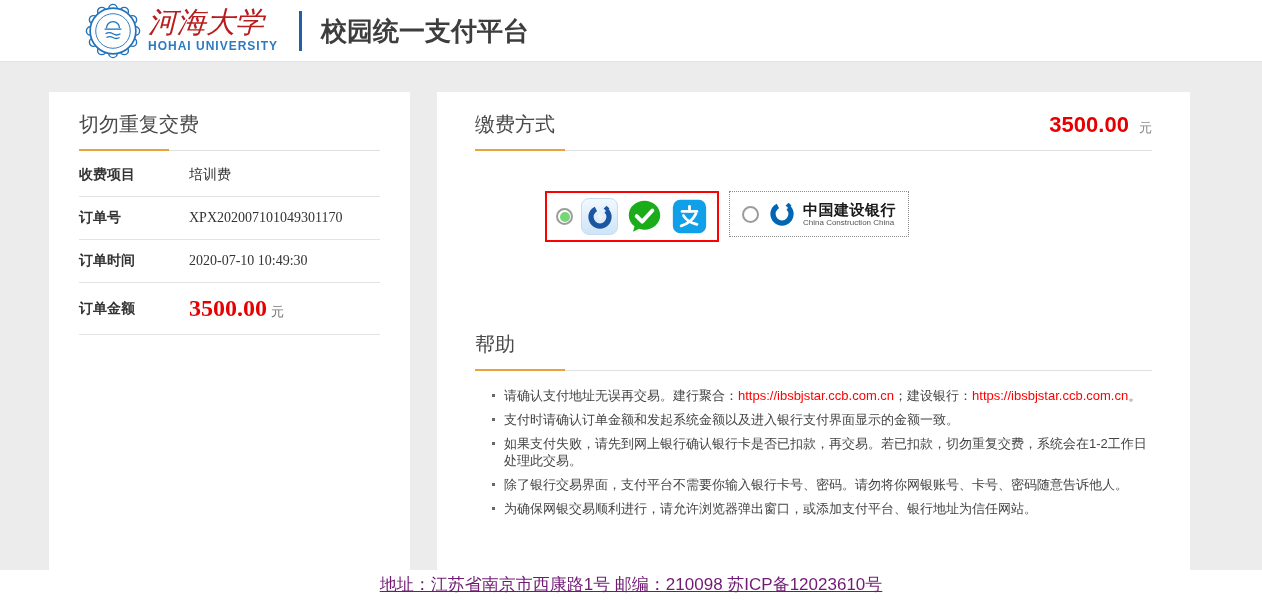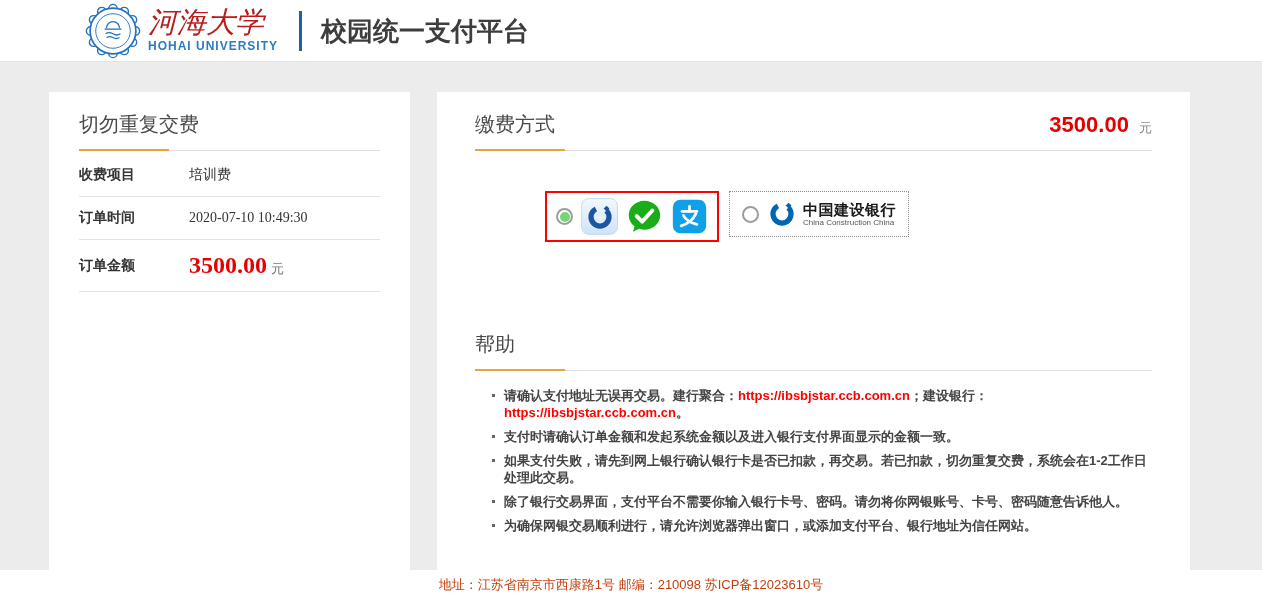--- a/index.html
+++ b/index.html
@@ -48,28 +48,28 @@
   .appicon.ccb-bg { background:linear-gradient(180deg,#f2f8fe 0%,#cfe4f7 100%); border:1px solid #c6dcf0; }
   .banktype { margin-left:8px; display:flex; align-items:center; }
   .bank-text { margin-left:6px; }
   .bank-text .cn { font-size:15px; font-weight:bold; color:#1a1a1a; letter-spacing:0.5px; line-height:17px; white-space:nowrap; }
   .bank-text .en { font-size:8px; color:#555; line-height:10px; white-space:nowrap; }
 
   .confirm-btn { margin:30px 0 0 70px; display:inline-block; background:#337ab7; border:1px solid #2e6da4; color:#fff; font-size:14px; padding:8px 14px; border-radius:4px; cursor:pointer; font-family:"Liberation Sans", sans-serif; }
 
   
   .help-head { margin-top:88px; }
-  .help-list { margin:16px 0 0 17px; list-style:none;font-weight:bold; }
+  .help-list { margin:16px 0 0 17px; list-style:none; }
   .help-list li { position:relative; font-size:13px; color:#444; line-height:17px; margin-bottom:7px; padding-left:12px; max-width:660px; }
   .help-list li::before { content:""; position:absolute; left:0; top:7px; width:3px; height:3px; background:#666; }
   .red-link { color:#ff0000; text-decoration:none; }
 
   
   .footer { position:absolute; left:0; top:570px; width:1262px; height:31px; background:#fff; text-align:center; }
-  .footer .addr { font-size:13px; color:#c2410c; line-height:30px; }
+  .footer .addr { font-size:17px; color:#701a75; line-height:30px;text-decoration:underline; }
 </style>
 </head>
 <body>
 
 <div class="header">
   <svg class="seal" width="56" height="56" viewBox="0 0 60 60">
     <g fill="#fff" stroke="#2272b9" stroke-width="1.5">
       <circle cx="54" cy="30" r="4.5"></circle>
         <circle cx="50.8" cy="42" r="4.5"></circle>
         <circle cx="42" cy="50.8" r="4.5"></circle>
@@ -103,20 +103,24 @@
 <div class="card card-left">
   <div class="sec-head">
     <h2 class="sec-title">切勿重复交费</h2>
   </div>
   <div class="order-rows">
     <div class="order-row">
       <span class="lab">收费项目</span>
       <span class="val">培训费</span>
     </div>
     <div class="order-row">
+      <span class="lab">订单号</span>
+      <span class="val serif">XPX202007101049301170</span>
+    </div>
+    <div class="order-row">
       <span class="lab">订单时间</span>
       <span class="val serif">2020-07-10 10:49:30</span>
     </div>
     <div class="order-row">
       <span class="lab">订单金额</span>
       <span class="val amount"><span>3500.00</span><span class="unit">元</span></span>
     </div>
   </div>
 </div>
 

